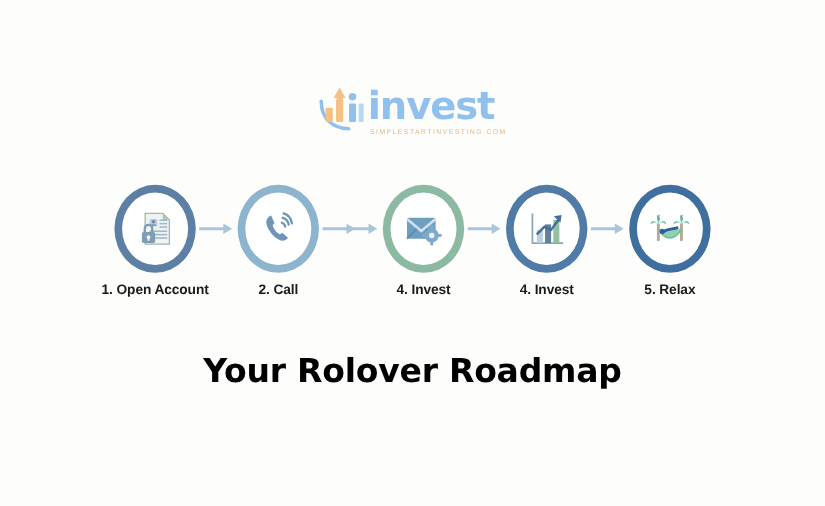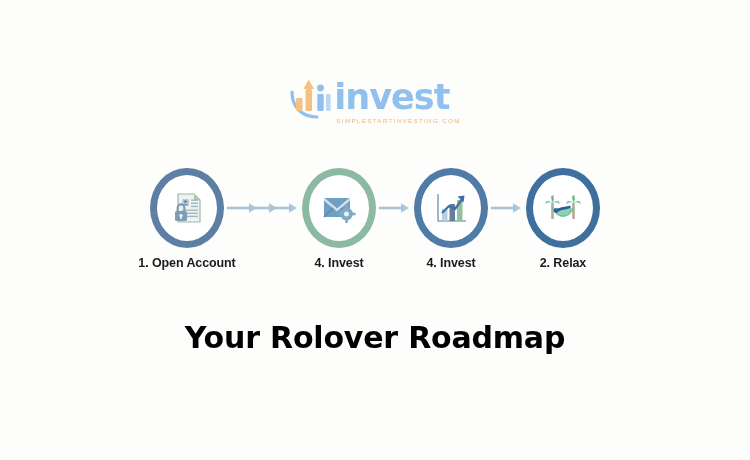--- a/index.html
+++ b/index.html
@@ -184,20 +184,31 @@
       <div class="step-label">1. Open Account</div>
     </div>
 
     <div class="arrow">
       <svg width="32" height="14" viewBox="0 0 32 14">
         <line x1="0" y1="7" x2="23" y2="7" stroke="#a9c6d8" stroke-width="2.6"></line>
         <path d="M22 2.2 L30 7 L22 11.8 Z" fill="#a9c6d8"></path>
       </svg>
     </div>
 
+    <div class="step">
+      <div class="circle" style="border-color:#8db4cf">
+        <svg width="40" height="40" viewBox="0 0 40 40">
+          <path d="M13.5 8 c-3 1.2 -5 4.4 -4.2 7.6 c1.4 5.8 6.2 11.6 11.4 14.4 c2.9 1.6 6.4 0.7 8.1 -1.9 l-5.2 -4.4 c-1 0.9 -2.1 1.6 -3.1 0.9 c-2.2 -1.6 -4.6 -4.6 -5.4 -7 c-0.4 -1.2 0.5 -2 1.5 -2.6 z" fill="#6f96b8"></path>
+          <path d="M24 10 a7.5 7.5 0 0 1 5.4 6.2" stroke="#6f96b8" stroke-width="2.1" fill="none" stroke-linecap="round"></path>
+          <path d="M23.2 14.5 a4.2 4.2 0 0 1 3 3.5" stroke="#6f96b8" stroke-width="2.1" fill="none" stroke-linecap="round"></path>
+          <path d="M24.8 6 a11 11 0 0 1 7.6 9" stroke="#6f96b8" stroke-width="2.1" fill="none" stroke-linecap="round"></path>
+        </svg>
+      </div>
+      <div class="step-label">2. Call</div>
+    </div>
 
     <div class="arrow">
       <svg width="32" height="14" viewBox="0 0 32 14">
         <line x1="0" y1="7" x2="23" y2="7" stroke="#a9c6d8" stroke-width="2.6"></line>
         <path d="M22 2.2 L30 7 L22 11.8 Z" fill="#a9c6d8"></path>
       </svg>
     </div>
 
 
     <div class="arrow">
@@ -273,20 +284,20 @@
           <path d="M31.5 16 C37 12 39 15 38.5 17 C36 14.5 33.5 15 31.5 16 Z" fill="#6ebf9e"></path>
           <path d="M31.5 16 C29 10 31 8 33 8 C31.5 10.5 31.5 13.5 31.5 16 Z" fill="#6ebf9e"></path>
           <path d="M31.5 16 C34.5 11 32 8.5 30 9 C31.2 11 31.6 13.5 31.5 16 Z" fill="#5faf8e"></path>
 
           <path d="M10.5 21 C16 32 26 32 31.5 21" fill="#8fd0b4" stroke="#6ebf9e" stroke-width="1.4"></path>
 
           <path d="M15 24 C18 21 24 21.5 27.5 20" stroke="#2d5f95" stroke-width="2.6" fill="none" stroke-linecap="round"></path>
           <circle cx="14" cy="23.5" r="2.3" fill="#2d5f95"></circle>
         </svg>
       </div>
-      <div class="step-label">2. Relax</div>
+      <div class="step-label">5. Relax</div>
     </div>
 
   </div>
 
   <div class="headline">Your Rolover Roadmap</div>
 
 </div>
 
 </body></html>

